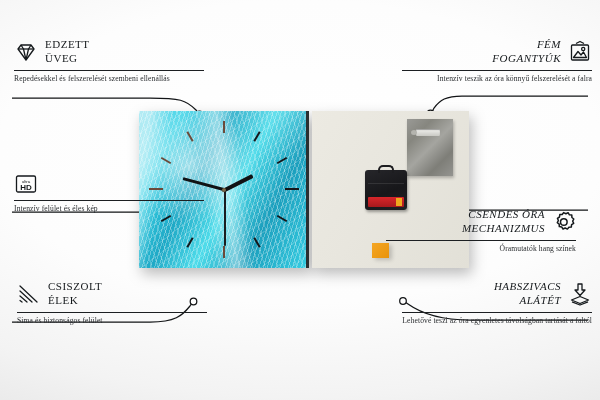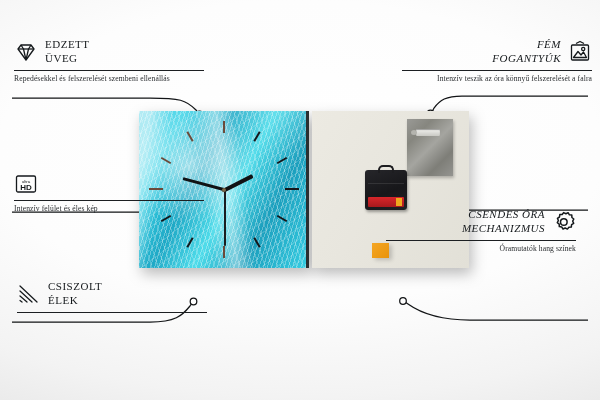--- a/index.html
+++ b/index.html
@@ -199,20 +199,21 @@
             <path d="M3 14 L10 20"></path>
             <path d="M3 18.5 L5 20"></path>
         </g>
       </svg>
       <div class="ttl">
         <div>CSISZOLT</div>
         <div>ÉLEK</div>
       </div>
     </div>
     <div class="rule"></div>
+    <div class="sub">Sima és biztonságos felület</div>
   </div>
 
   <div class="feat right" id="f-hangers">
     <div class="head">
       <div class="ttl">
         <div>FÉM</div>
         <div>FOGANTYÚK</div>
       </div>
       <svg class="ico" viewBox="0 0 24 24">
         <g fill="none" stroke="#15191c" stroke-width="1.3" stroke-linejoin="round">
@@ -237,14 +238,31 @@
         <g fill="none" stroke="#15191c" stroke-width="1.5" stroke-linejoin="round">
           <path d="M12 2.6 l2.3 1.1 2.2-1 1.3 2.1 2.4 .3 .1 2.4 1.9 1.5 -1.1 2.2 1 2.2 -2.1 1.3 -.3 2.4 -2.4 .1 -1.5 1.9 -2.2-1.1 -2.2 1 -1.3-2.1 -2.4-.3 -.1-2.4 -1.9-1.5 1.1-2.2 -1-2.2 2.1-1.3 .3-2.4 2.4-.1Z" transform="translate(-0.4,0)"></path>
           <circle cx="11.8" cy="12" r="3.3"></circle>
         </g>
       </svg>
     </div>
     <div class="rule"></div>
     <div class="sub">Óramutatók hang színek</div>
   </div>
 
+  <div class="feat right" id="f-foam">
+    <div class="head">
+      <div class="ttl">
+        <div>HABSZIVACS</div>
+        <div>ALÁTÉT</div>
+      </div>
+      <svg class="ico" viewBox="0 0 24 24">
+        <g fill="none" stroke="#15191c" stroke-width="1.3" stroke-linejoin="round">
+          <path d="M10 2 h4 v6 h3 l-5 5.5 -5-5.5 h3 Z"></path>
+          <path d="M12 14.5 L3.5 18 L12 21.5 L20.5 18 Z"></path>
+          <path d="M4 19.8 L12 23 L20 19.8"></path>
+        </g>
+      </svg>
+    </div>
+    <div class="rule"></div>
+    <div class="sub">Lehetővé teszi az óra egyenletes távolságban tartását a faltól</div>
+  </div>
 
 </div>
 
 </body></html>

